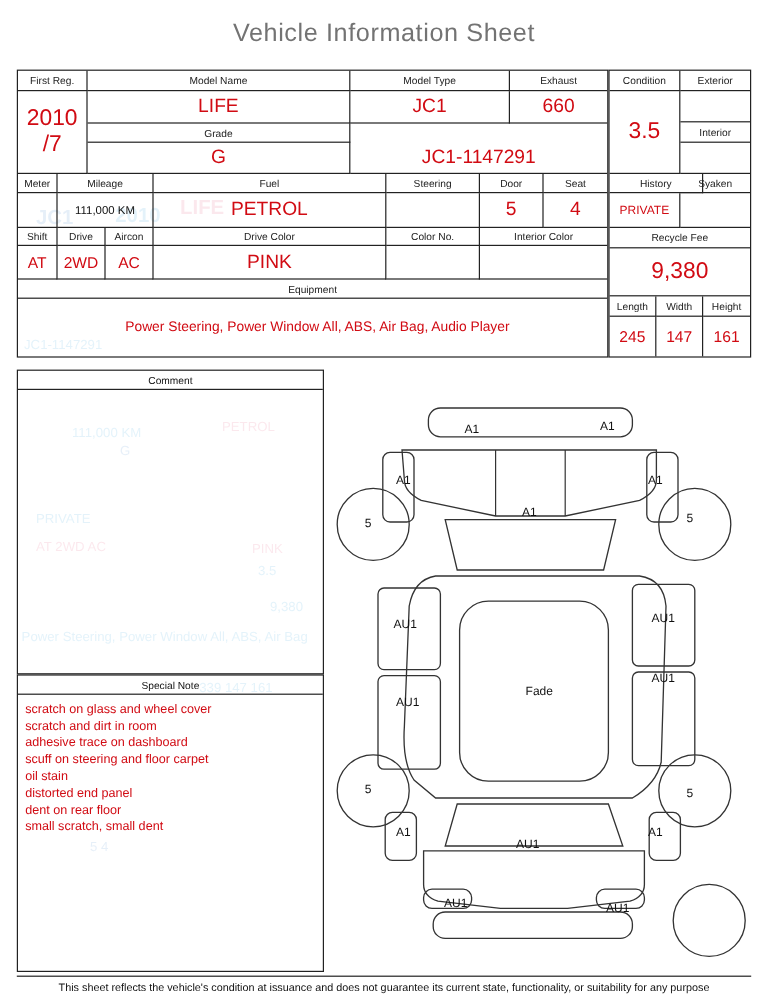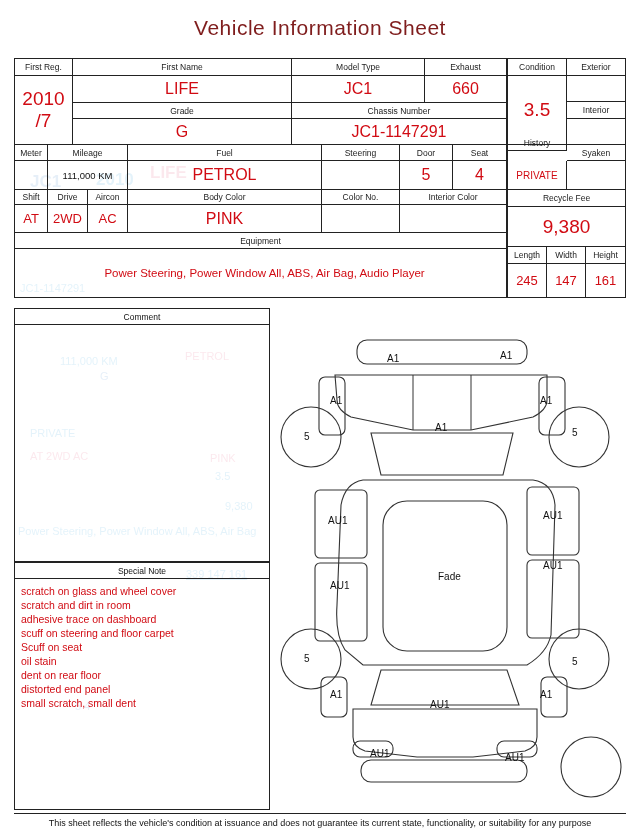--- a/index.html
+++ b/index.html
@@ -20,21 +20,21 @@
     width: 640px;
     height: 835px;
   }
   .title {
     text-align: center;
     font-size: 21px;
     font-weight: normal;
     letter-spacing: 0.5px;
     padding-top: 16px;
     padding-bottom: 10px;
-    color: #7f1d1d;
+    color: #737373;
   }
   
   .grid {
     position: absolute;
     box-sizing: border-box;
     border: 1px solid #222;
   }
   .cell {
     position: absolute;
     box-sizing: border-box;
@@ -149,42 +149,41 @@
     <div class="wm c1 sm" style="left:20px; top:282px;">JC1-1147291</div>
     <div class="wm c1 sm" style="left:60px; top:355px;">111,000 KM</div>
     <div class="wm c2 sm" style="left:185px; top:350px;">PETROL</div>
     <div class="wm c3 sm" style="left:100px; top:370px;">G</div>
     <div class="wm c2 sm" style="left:30px; top:450px;">AT 2WD AC</div>
     <div class="wm c2 sm" style="left:210px; top:452px;">PINK</div>
     <div class="wm c1 sm" style="left:30px; top:427px;">PRIVATE</div>
     <div class="wm c1 sm" style="left:215px; top:470px;">3.5</div>
     <div class="wm c1 sm" style="left:225px; top:500px;">9,380</div>
     <div class="wm c1 sm" style="left:18px; top:525px;">Power Steering, Power Window  All, ABS, Air Bag</div>
-    <div class="wm c1 sm" style="left:186px; top:568px;text-decoration:underline;">339 147 161</div>
+    <div class="wm c1 sm" style="left:166px; top:568px;">339 147 161</div>
     <div class="wm c3 sm" style="left:75px; top:700px;text-align:center;">5 4</div>
   </div>
 
   <div class="grid" style="left:14px; top:58px; width:493px; height:240px;">
 
     <div class="cell lbl" style="left:0;   top:0;   width:58px;  height:17px;">First Reg.</div>
-    <div class="cell lbl" style="left:58px;top:0;   width:219px; height:17px;">First Name</div>
+    <div class="cell lbl" style="left:58px;top:0;   width:219px; height:17px;">Model Name</div>
     <div class="cell lbl" style="left:277px;top:0;  width:133px; height:17px;">Model Type</div>
     <div class="cell lbl noborder-r" style="left:410px;top:0; width:81px; height:17px;">Exhaust</div>
 
     <div class="cell" style="left:0; top:17px; width:58px; height:69px; flex-direction:column; justify-content:center;">
       <span class="val-big">2010</span>
       <span class="val-big">/7</span>
     </div>
 
     <div class="cell val" style="left:58px; top:17px; width:219px; height:27px;">LIFE</div>
     <div class="cell val" style="left:277px;top:17px; width:133px; height:27px;">JC1</div>
     <div class="cell val noborder-r" style="left:410px;top:17px; width:81px; height:27px;">660</div>
 
     <div class="cell lbl" style="left:58px; top:44px; width:219px; height:16px;">Grade</div>
-    <div class="cell lbl noborder-r" style="left:277px;top:44px; width:214px; height:16px;">Chassis Number</div>
 
     <div class="cell val" style="left:58px; top:60px; width:219px; height:26px;">G</div>
     <div class="cell val noborder-r" style="left:277px;top:60px; width:214px; height:26px;">JC1-1147291</div>
 
     <div class="cell lbl" style="left:0;   top:86px; width:33px;  height:16px;">Meter</div>
     <div class="cell lbl" style="left:33px;top:86px; width:80px;  height:16px;">Mileage</div>
     <div class="cell lbl" style="left:113px;top:86px;width:194px; height:16px;">Fuel</div>
     <div class="cell lbl" style="left:307px;top:86px;width:78px;  height:16px;">Steering</div>
     <div class="cell lbl" style="left:385px;top:86px;width:53px;  height:16px;">Door</div>
     <div class="cell lbl noborder-r" style="left:438px;top:86px;width:53px; height:16px;">Seat</div>
@@ -192,21 +191,21 @@
     <div class="cell val-blk" style="left:0;   top:102px; width:33px;  height:29px;"></div>
     <div class="cell val-blk" style="left:33px;top:102px; width:80px;  height:29px; font-size:9.5px;">111,000 KM</div>
     <div class="cell val" style="left:113px;top:102px;width:194px; height:29px;">PETROL</div>
     <div class="cell val" style="left:307px;top:102px;width:78px;  height:29px;"></div>
     <div class="cell val" style="left:385px;top:102px;width:53px;  height:29px;">5</div>
     <div class="cell val noborder-r" style="left:438px;top:102px;width:53px; height:29px;">4</div>
 
     <div class="cell lbl" style="left:0;   top:131px; width:33px;  height:15px;">Shift</div>
     <div class="cell lbl" style="left:33px;top:131px; width:40px;  height:15px;">Drive</div>
     <div class="cell lbl" style="left:73px;top:131px; width:40px;  height:15px;">Aircon</div>
-    <div class="cell lbl" style="left:113px;top:131px;width:194px; height:15px;">Body Color</div>
+    <div class="cell lbl" style="left:113px;top:131px;width:194px; height:15px;">Drive Color</div>
     <div class="cell lbl" style="left:307px;top:131px;width:78px;  height:15px;">Color No.</div>
     <div class="cell lbl noborder-r" style="left:385px;top:131px;width:106px; height:15px;">Interior Color</div>
 
     <div class="cell val-sm" style="left:0;   top:146px; width:33px;  height:28px; font-size:13px;">AT</div>
     <div class="cell val-sm" style="left:33px;top:146px; width:40px;  height:28px; font-size:13px;">2WD</div>
     <div class="cell val-sm" style="left:73px;top:146px; width:40px;  height:28px; font-size:13px;">AC</div>
     <div class="cell val" style="left:113px;top:146px;width:194px; height:28px;">PINK</div>
     <div class="cell val" style="left:307px;top:146px;width:78px;  height:28px;"></div>
     <div class="cell val noborder-r" style="left:385px;top:146px;width:106px; height:28px;"></div>
 
@@ -220,21 +219,21 @@
     <div class="cell lbl" style="left:0;   top:0; width:59px; height:17px;">Condition</div>
     <div class="cell lbl noborder-r" style="left:59px;top:0; width:58px; height:17px;">Exterior</div>
 
     <div class="cell" style="left:0; top:17px; width:59px; height:69px;">
       <span class="val-big">3.5</span>
     </div>
     <div class="cell val-sm noborder-r" style="left:59px;top:17px; width:58px; height:26px;"></div>
     <div class="cell lbl noborder-r" style="left:59px;top:43px; width:58px; height:17px;">Interior</div>
     <div class="cell val-sm noborder-r" style="left:59px;top:60px; width:58px; height:26px;"></div>
 
-    <div class="cell lbl" style="left:0;   top:76px; width:59px; height:16px;">History</div>
+    <div class="cell lbl" style="left:0;   top:86px; width:78px; height:16px;">History</div>
     <div class="cell lbl noborder-r" style="left:59px;top:86px; width:58px; height:16px;">Syaken</div>
     <div class="cell" style="left:0; top:102px; width:59px; height:29px;">
       <span class="val-sm" style="font-size:10px;">PRIVATE</span>
     </div>
     <div class="cell val-sm noborder-r" style="left:59px;top:102px; width:58px; height:29px;"></div>
 
     <div class="cell lbl noborder-r" style="left:0; top:131px; width:117px; height:17px;">Recycle Fee</div>
     <div class="cell noborder-r" style="left:0; top:148px; width:117px; height:40px;">
       <span class="val-big">9,380</span>
     </div>
@@ -252,24 +251,23 @@
     <div class="note-list"></div>
   </div>
 
   <div class="panel" style="left:14px; top:562px; width:256px; height:248px;">
     <div class="panel-head">Special Note</div>
     <div class="note-list">
       <div>scratch on glass and wheel cover</div>
       <div>scratch and dirt in room</div>
       <div>adhesive trace on dashboard</div>
       <div>scuff on steering and floor carpet</div>
-      <div>Scuff on seat</div>
       <div>oil stain</div>
+      <div>distorted end panel</div>
       <div>dent on rear floor</div>
-      <div>distorted end panel</div>
       <div>small scratch, small dent</div>
     </div>
   </div>
 
   <div class="diagram">
     <svg width="360" height="505" viewBox="0 0 360 505">
       <g fill="none" stroke="#333" stroke-width="1.1">
 
         <rect x="82" y="35" width="170" height="24" rx="10"></rect>
 

